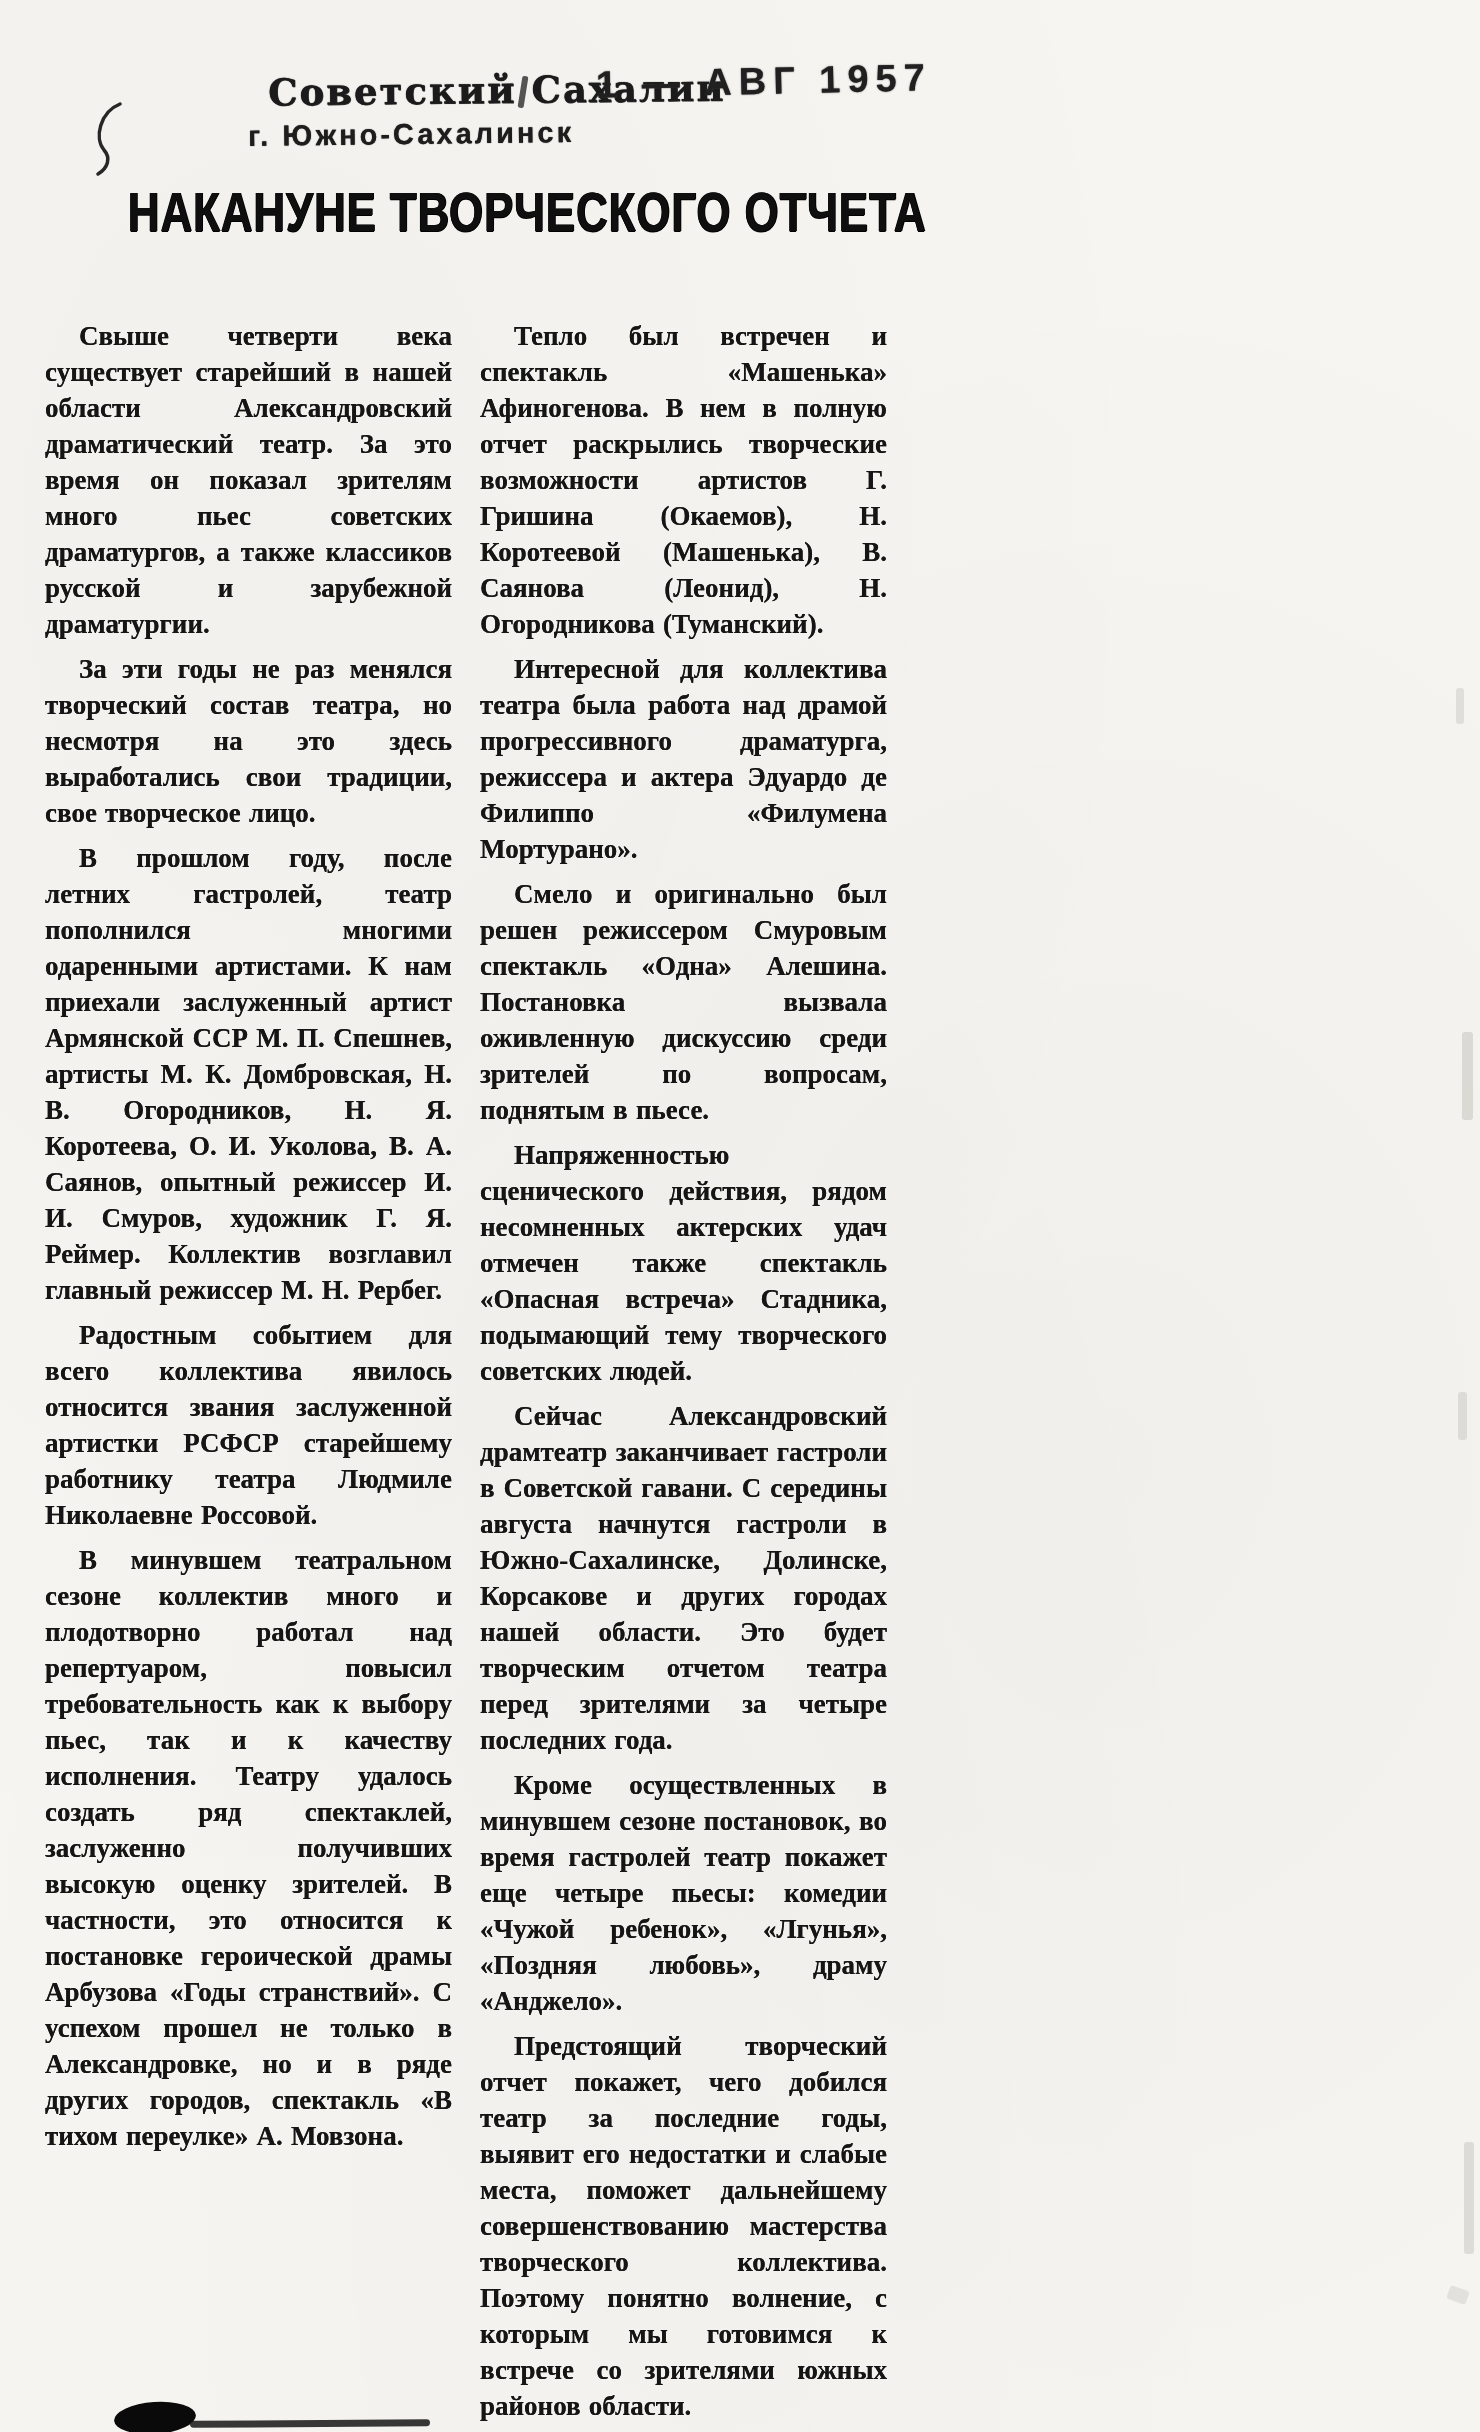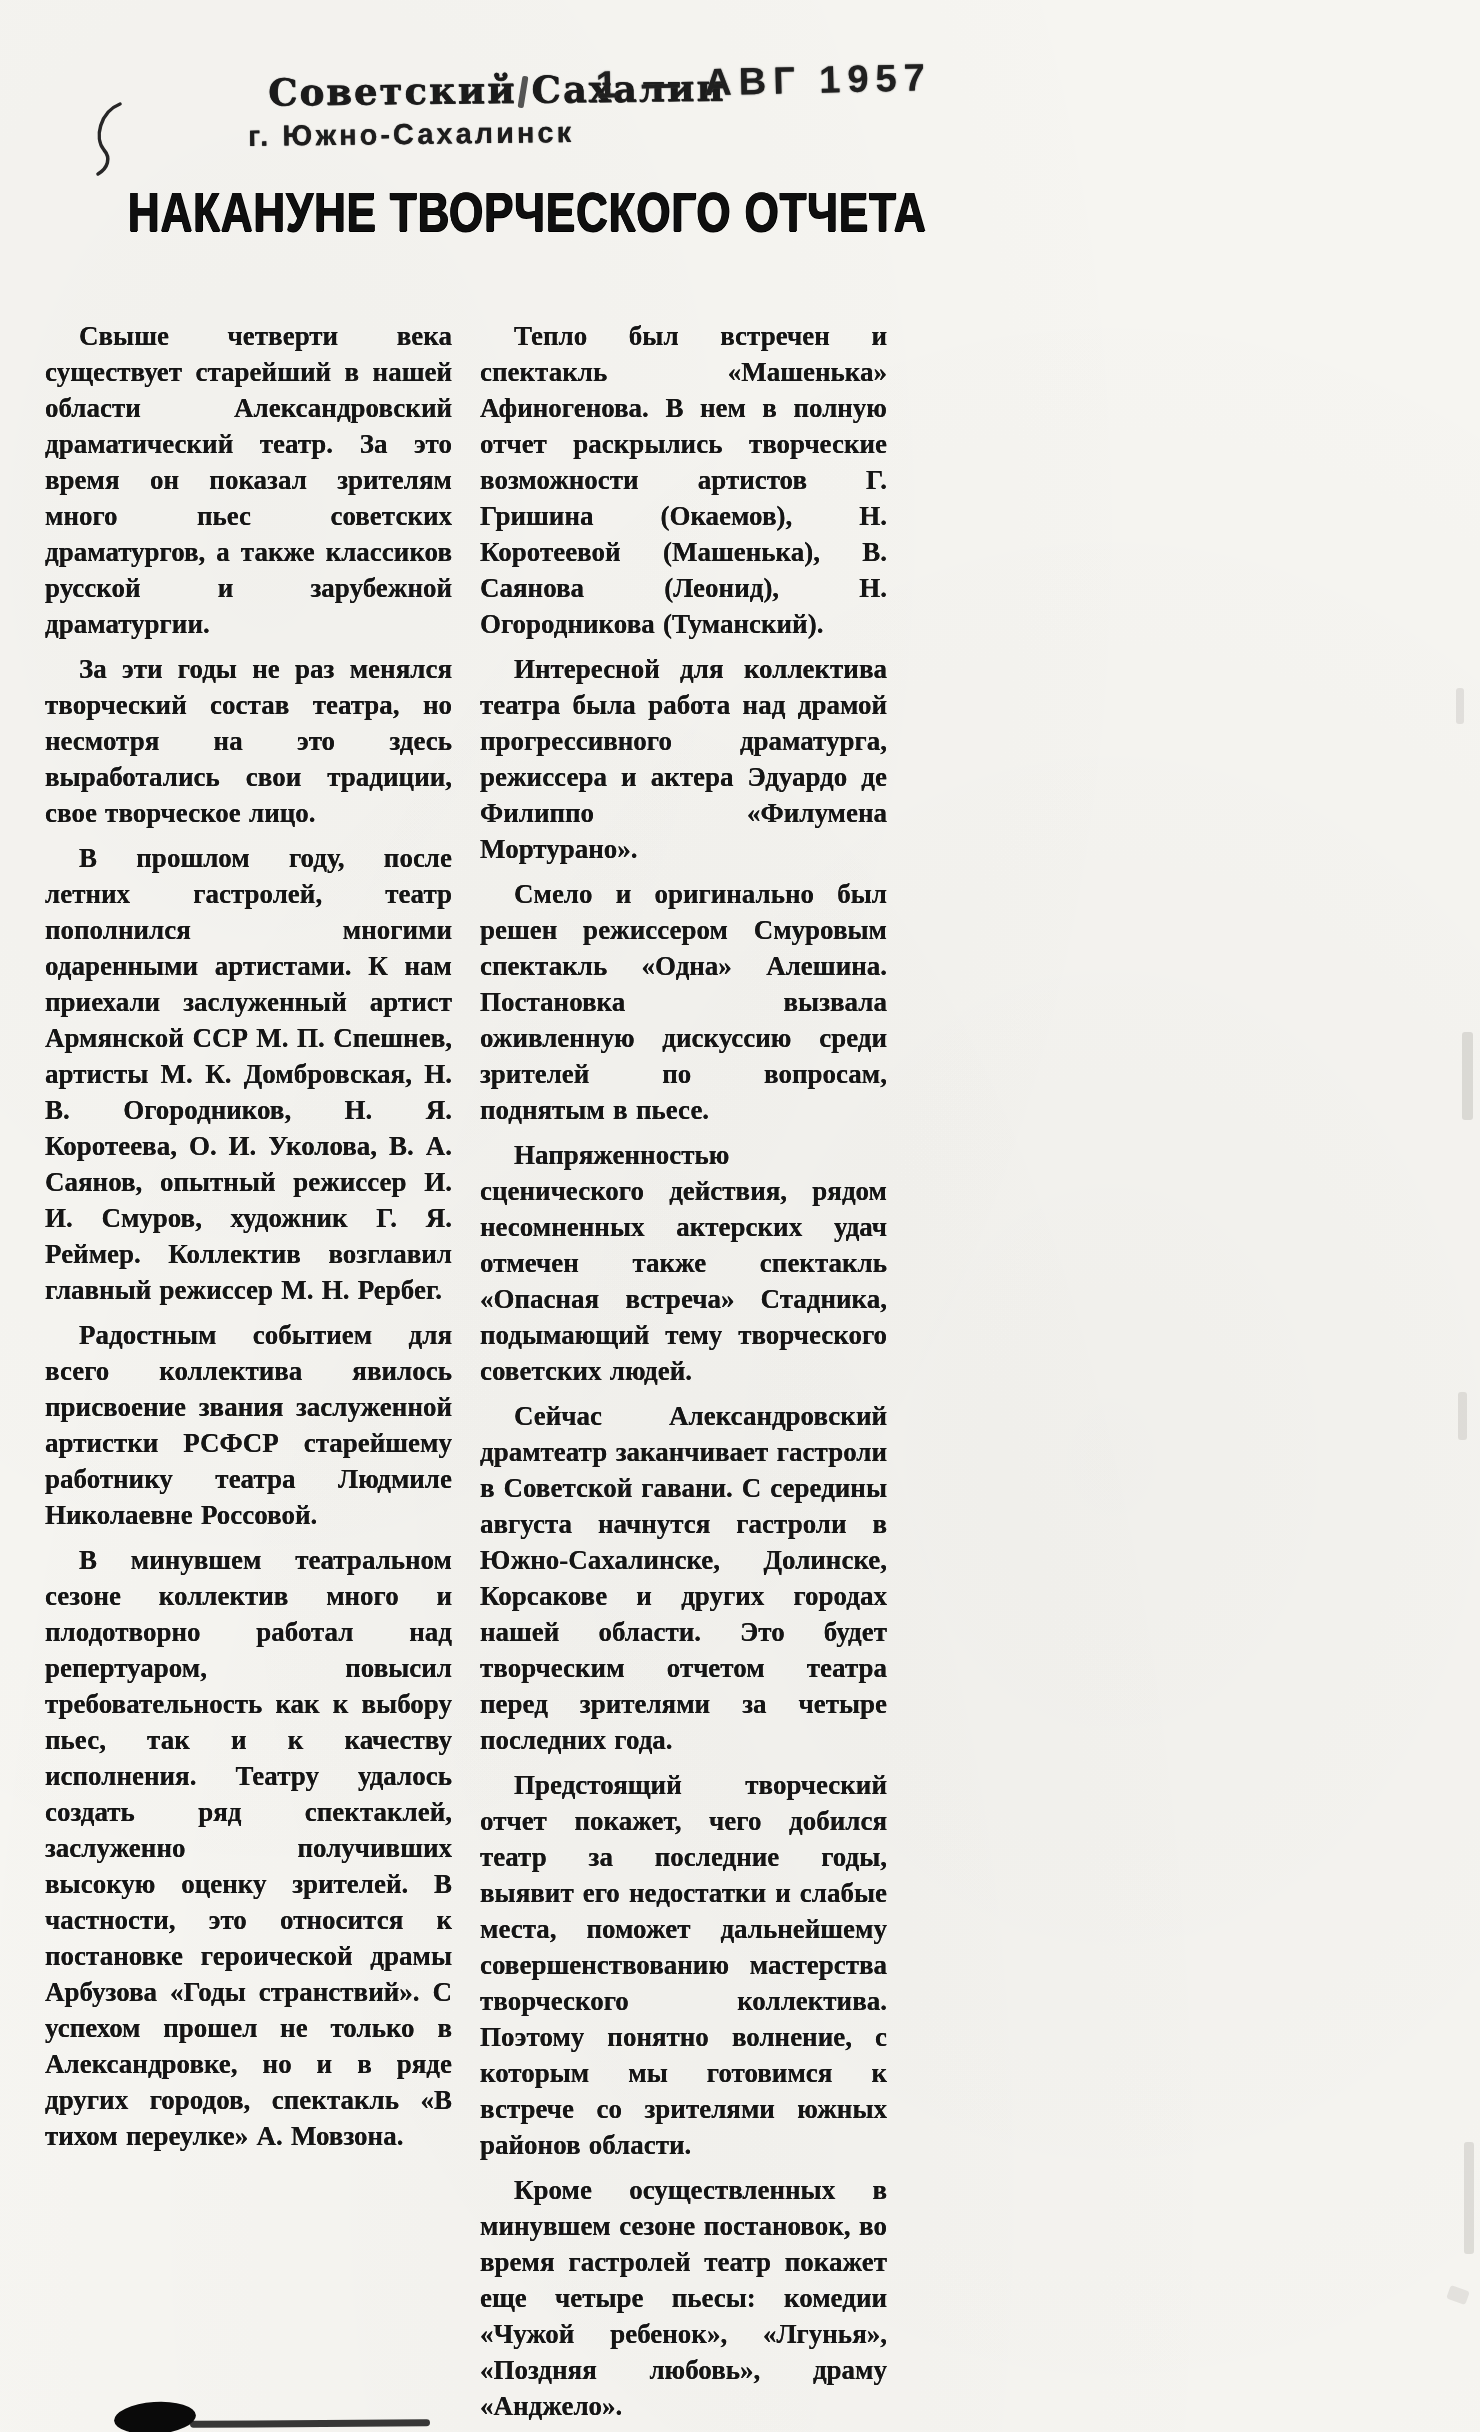--- a/index.html
+++ b/index.html
@@ -129,31 +129,31 @@
 
   <div class="headline-wrap">
     <span class="headline">НАКАНУНЕ ТВОРЧЕСКОГО ОТЧЕТА</span>
   </div>
 
   <div class="columns">
     <div class="col">
       <p>Свыше четверти века существует старейший в нашей области Александровский драматический театр. За это время он показал зрителям много пьес советских драматургов, а также классиков русской и зарубежной драматургии.</p>
       <p>За эти годы не раз менялся творческий состав театра, но несмотря на это здесь выработались свои традиции, свое творческое лицо.</p>
       <p>В прошлом году, после летних гастролей, театр пополнился многими одаренными артистами. К нам приехали заслуженный артист Армянской ССР М. П. Спешнев, артисты М. К. Домбровская, Н. В. Огородников, Н. Я. Коротеева, О. И. Уколова, В. А. Саянов, опытный режиссер И. И. Смуров, художник Г. Я. Реймер. Коллектив возглавил главный режиссер М. Н. Рербег.</p>
-      <p>Радостным событием для всего коллектива явилось присвоение звания заслуженной артистки РСФСР старейшему работнику театра Людмиле Николаевне Россовой.</p>
+      <p>Радостным событием для всего коллектива явилось относится звания заслуженной артистки РСФСР старейшему работнику театра Людмиле Николаевне Россовой.</p>
       <p>В минувшем театральном сезоне коллектив много и плодотворно работал над репертуаром, повысил требовательность как к выбору пьес, так и к качеству исполнения. Театру удалось создать ряд спектаклей, заслуженно получивших высокую оценку зрителей. В частности, это относится к постановке героической драмы Арбузова «Годы странствий». С успехом прошел не только в Александровке, но и в ряде других городов, спектакль «В тихом переулке» А. Мовзона.</p>
     </div>
     <div class="col">
       <p>Тепло был встречен и спектакль «Машенька» Афиногенова. В нем в полную отчет раскрылись творческие возможности артистов Г. Гришина (Окаемов), Н. Коротеевой (Машенька), В. Саянова (Леонид), Н. Огородникова (Туманский).</p>
       <p>Интересной для коллектива театра была работа над драмой прогрессивного драматурга, режиссера и актера Эдуардо де Филиппо «Филумена Мортурано».</p>
       <p>Смело и оригинально был решен режиссером Смуровым спектакль «Одна» Алешина. Постановка вызвала оживленную дискуссию среди зрителей по вопросам, поднятым в пьесе.</p>
       <p>Напряженностью сценического действия, рядом несомненных актерских удач отмечен также спектакль «Опасная встреча» Стадника, подымающий тему творческого советских людей.</p>
       <p>Сейчас Александровский драмтеатр заканчивает гастроли в Советской гавани. С середины августа начнутся гастроли в Южно-Сахалинске, Долинске, Корсакове и других городах нашей области. Это будет творческим отчетом театра перед зрителями за четыре последних года.</p>
+      <p>Кроме осуществленных в минувшем сезоне постановок, во время гастролей театр покажет еще четыре пьесы: комедии «Чужой ребенок», «Лгунья», «Поздняя любовь», драму «Анджело».</p>
       <p>Предстоящий творческий отчет покажет, чего добился театр за последние годы, выявит его недостатки и слабые места, поможет дальнейшему совершенствованию мастерства творческого коллектива. Поэтому понятно волнение, с которым мы готовимся к встрече со зрителями южных районов области.</p>
-      <p>Кроме осуществленных в минувшем сезоне постановок, во время гастролей театр покажет еще четыре пьесы: комедии «Чужой ребенок», «Лгунья», «Поздняя любовь», драму «Анджело».</p>
 
     </div>
   </div>
 
   <div class="smudge"></div>
   <div class="smudge-streak"></div>
   <div class="artifact a1"></div>
   <div class="artifact a2"></div>
   <div class="artifact a3"></div>
   <div class="artifact a4"></div>

